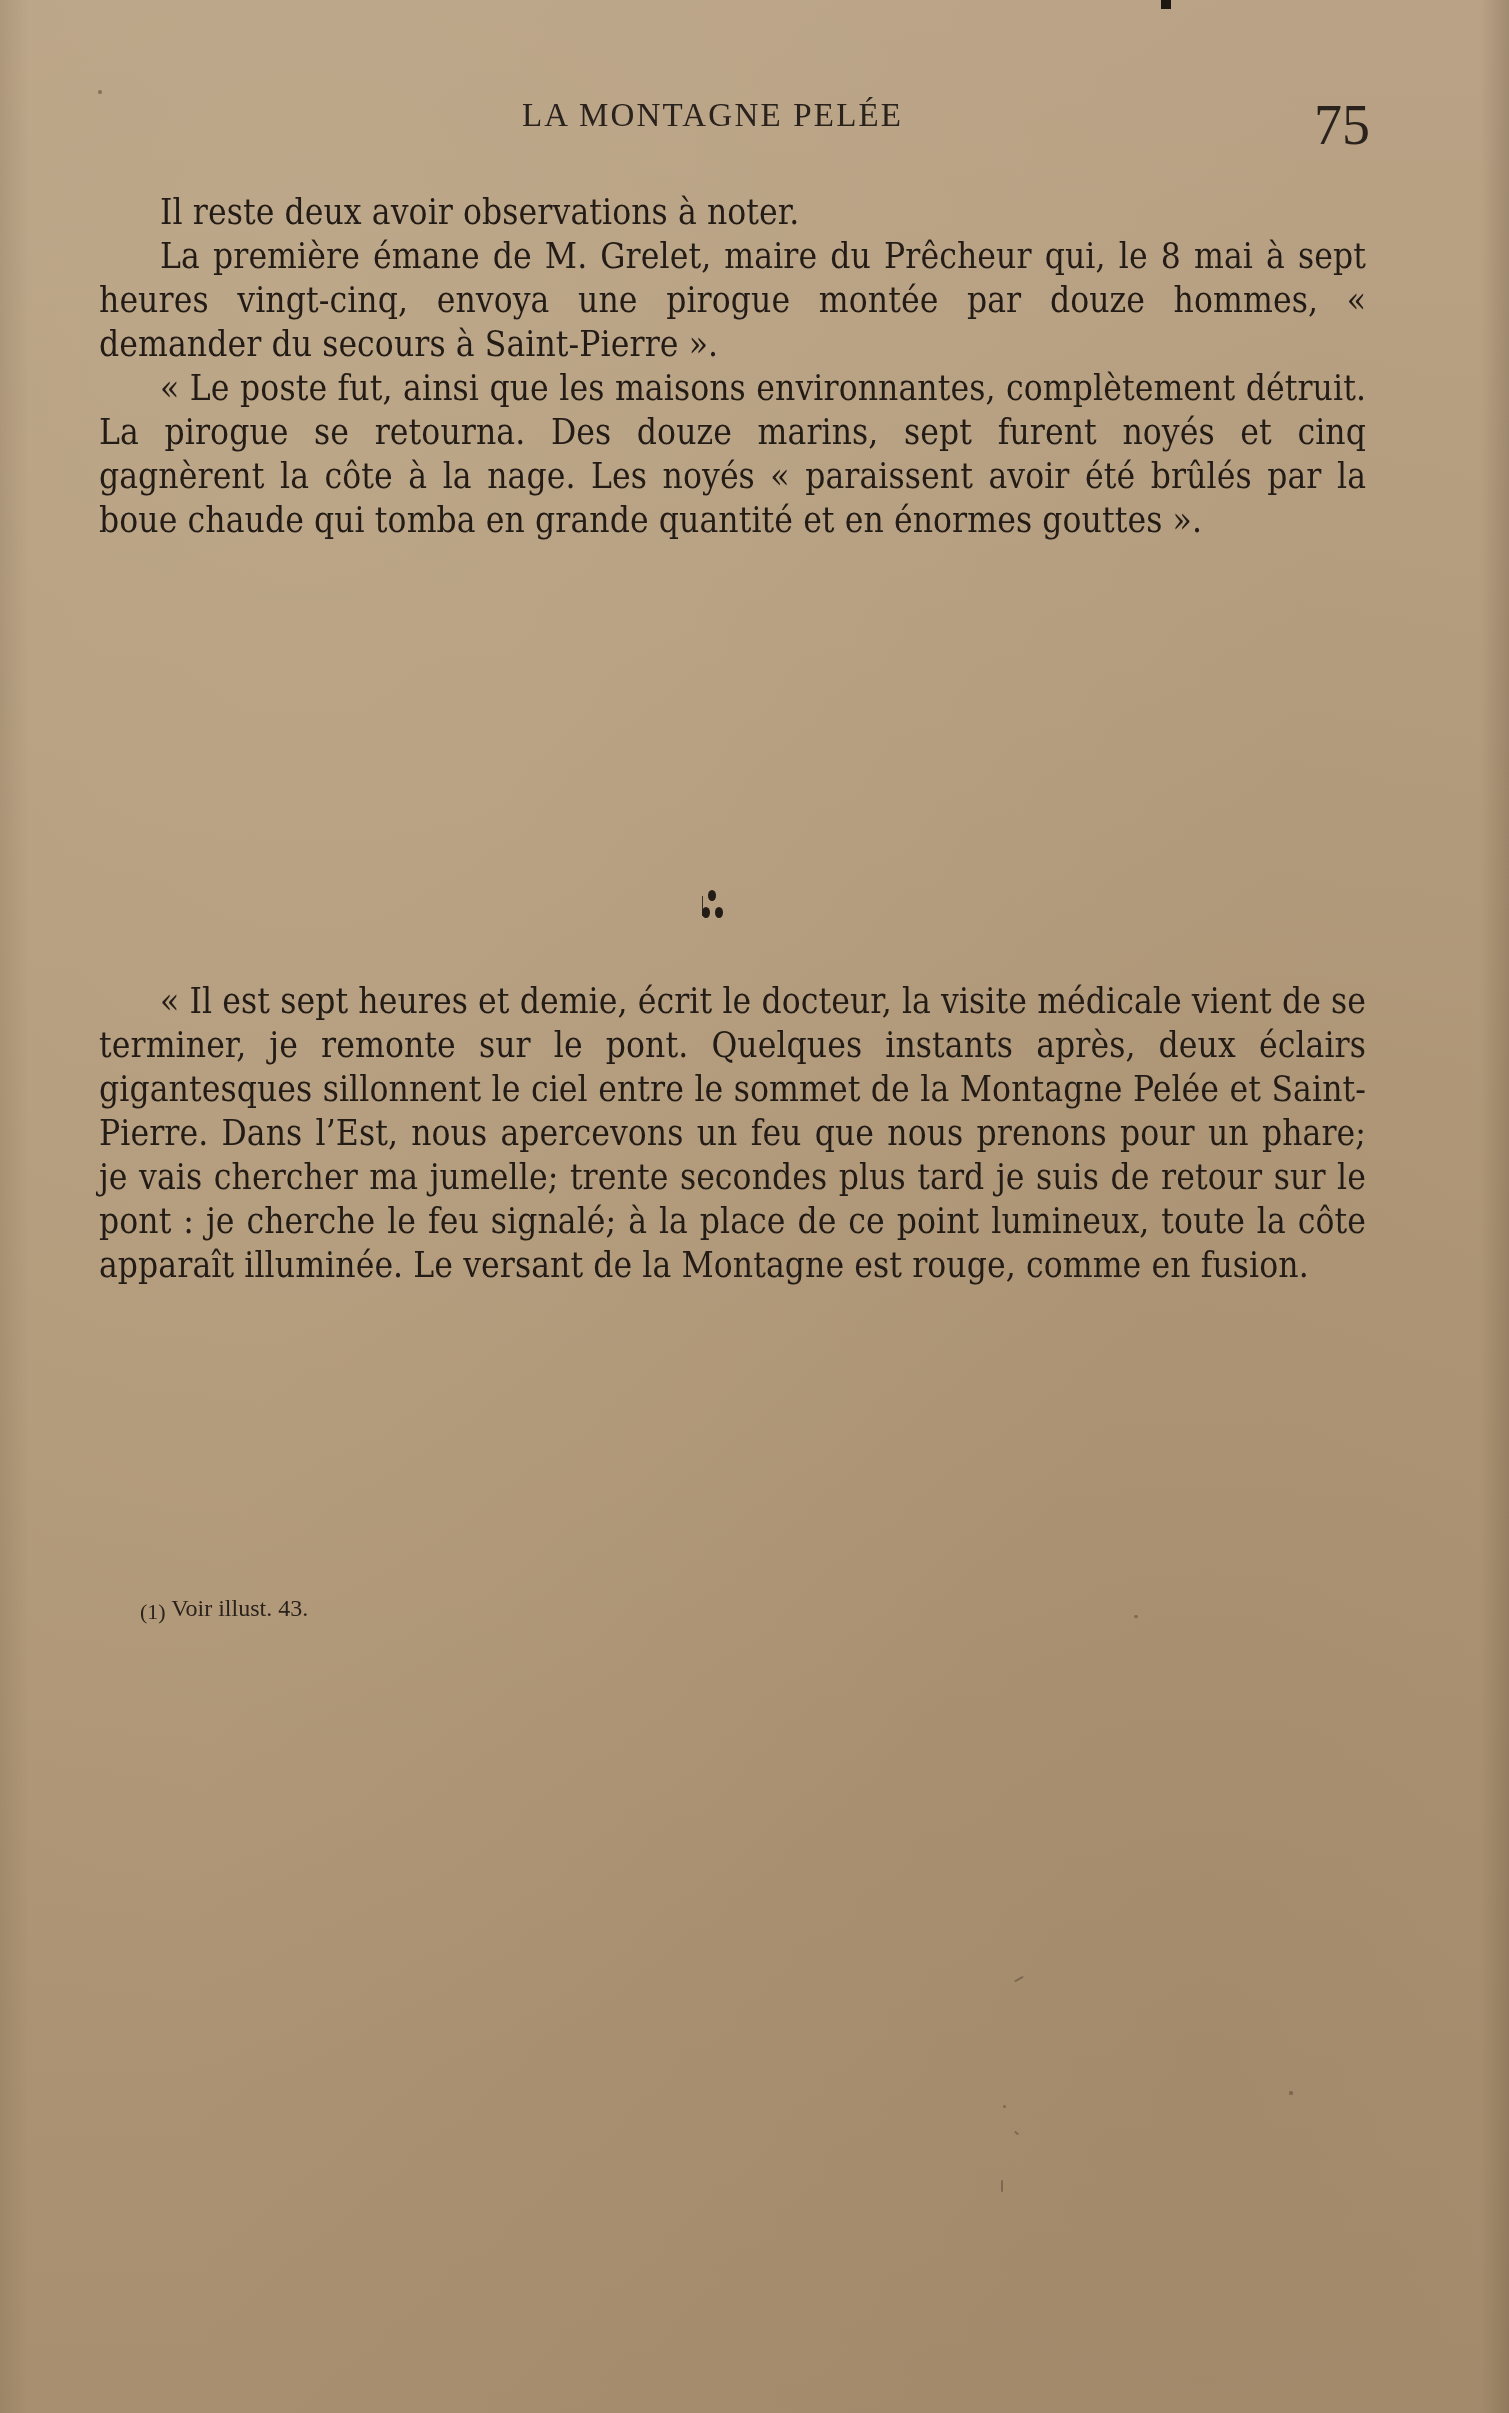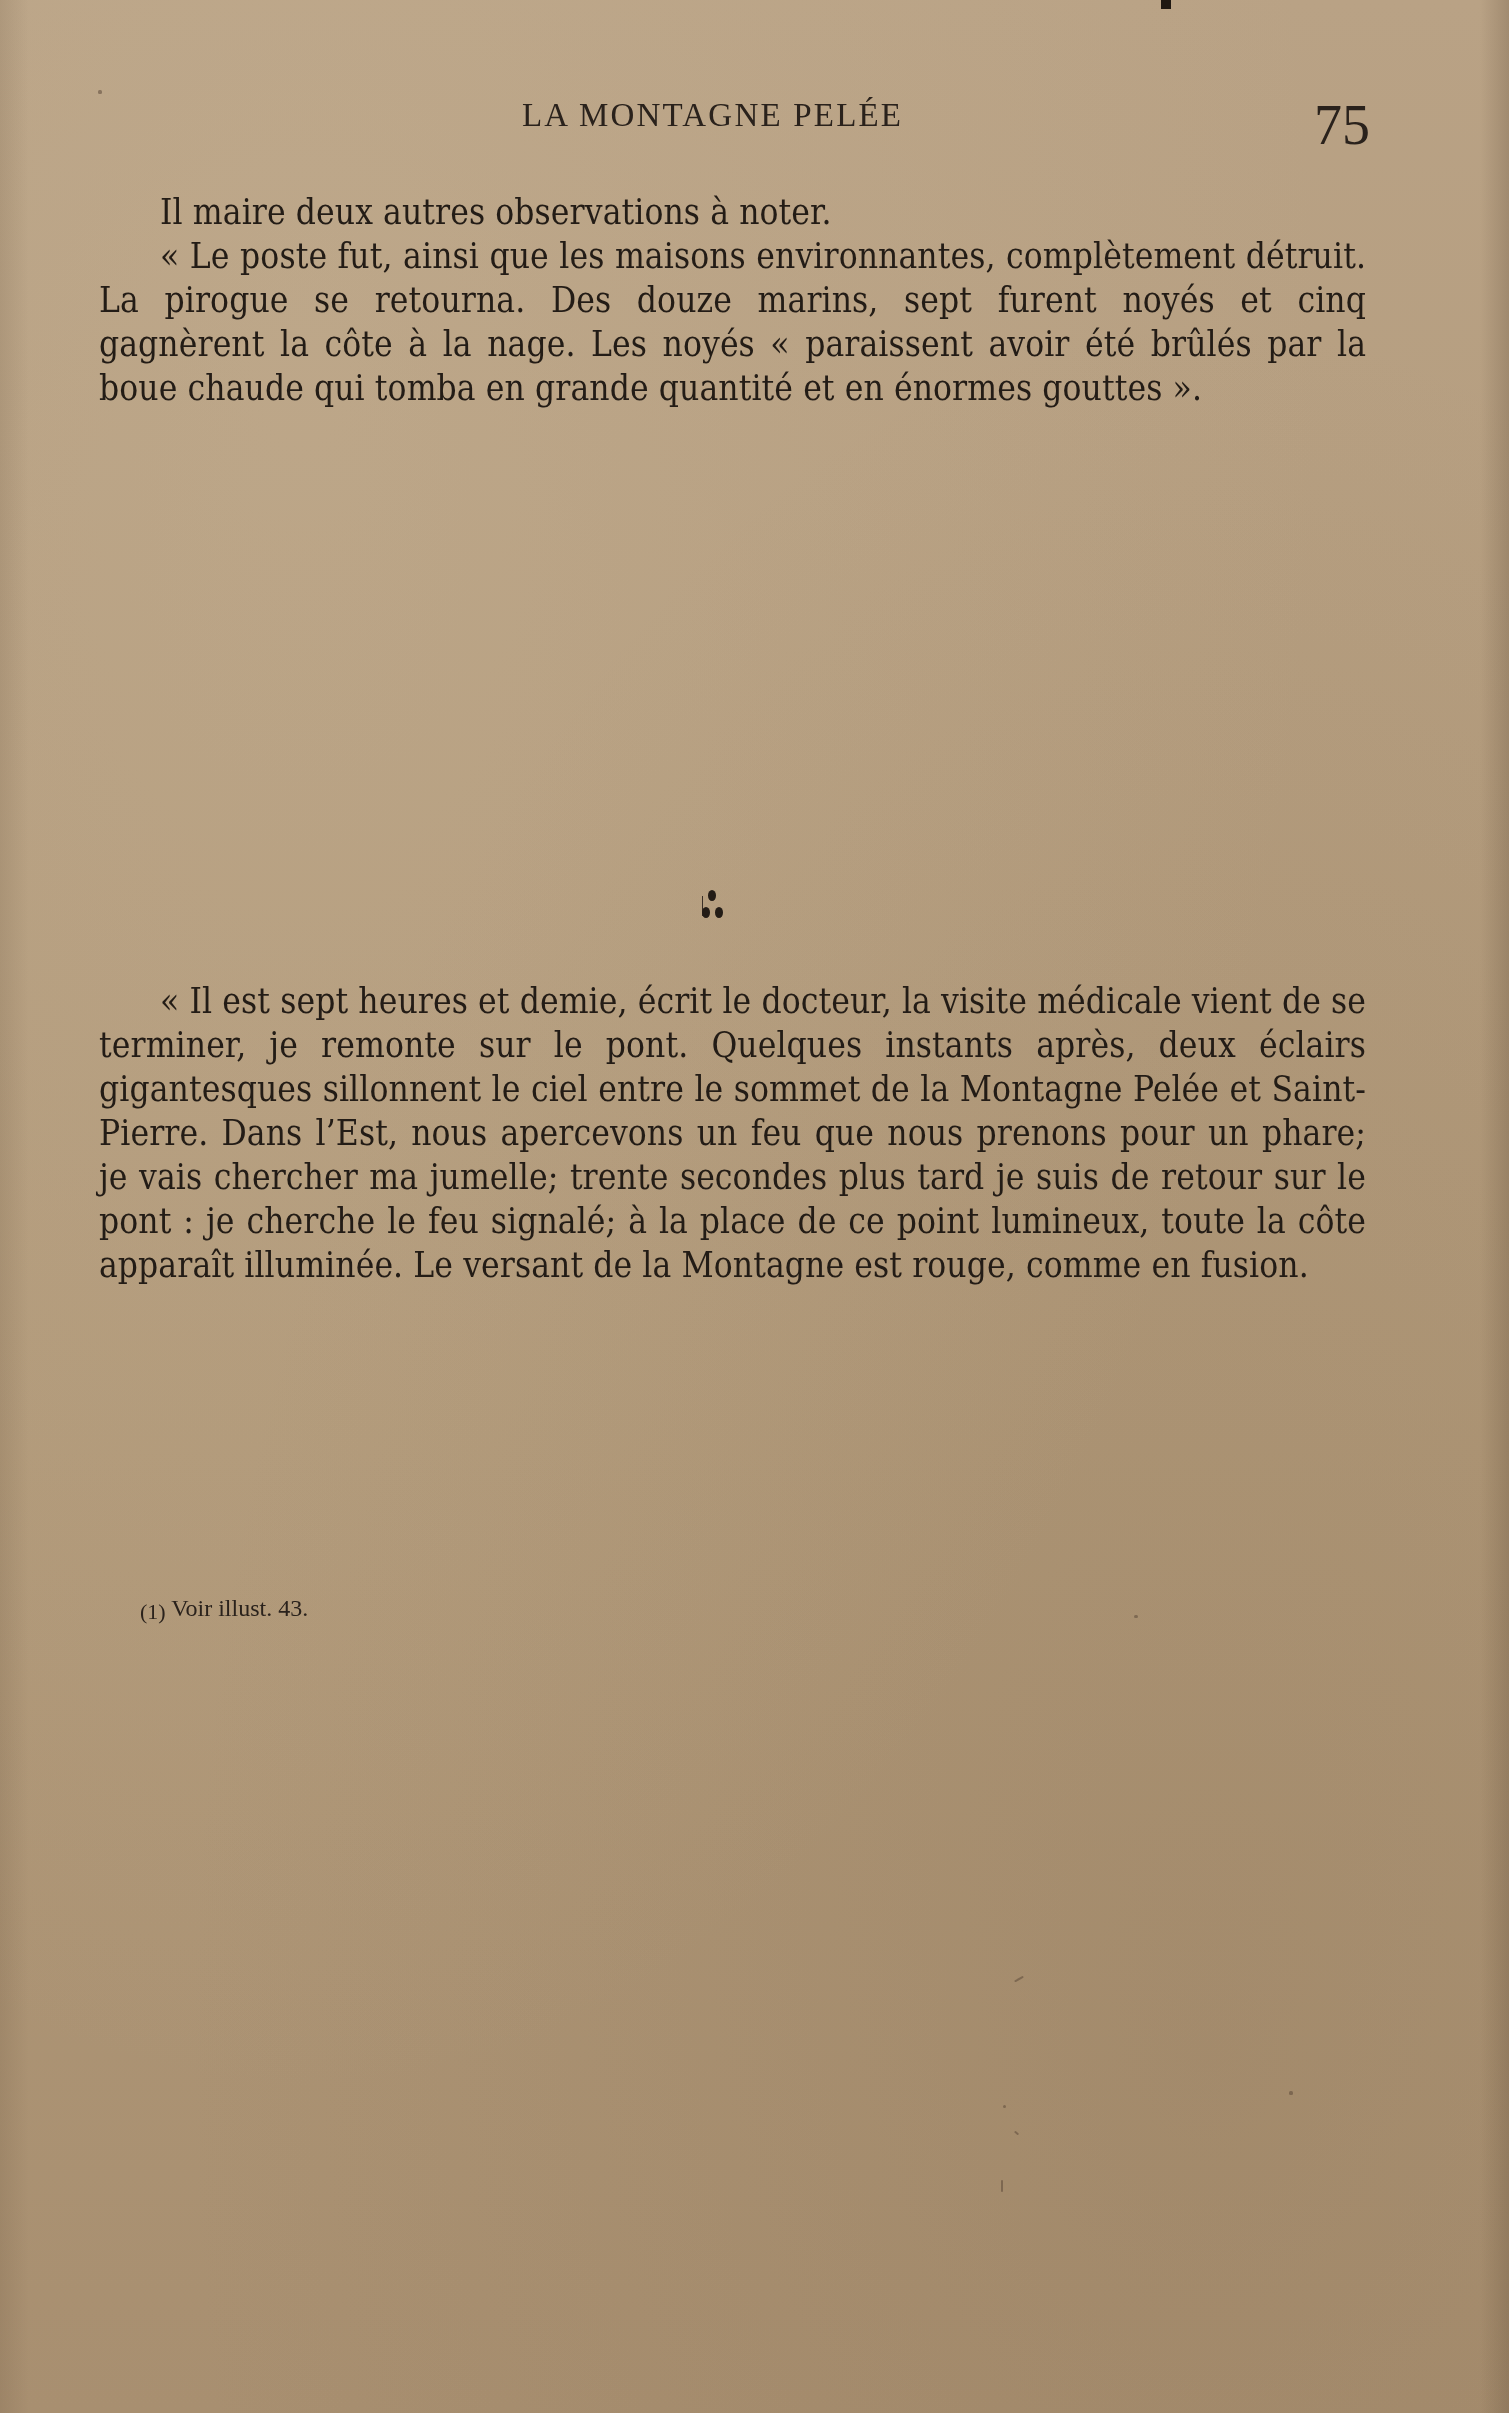--- a/index.html
+++ b/index.html
@@ -144,21 +144,22 @@
   <div class="edge-shade left"></div>
   <div class="edge-shade right"></div>
   <div class="top-mark"></div>
 
   <div class="running-head">
     <span class="running-title">LA MONTAGNE PELÉE</span>
     <span class="page-number">75</span>
   </div>
 
   <div class="body-text">
-    <p class="para last-line-left">Il maire deux autres observations à noter.</p>
+    <p class="para last-line-left">Il reste deux avoir observations à noter.</p>
+    <p class="para last-line-left">La première émane de M. Grelet, maire du Prêcheur  qui, le 8 mai  à sept heures vingt-cinq, envoya une pirogue montée par douze hommes, « demander du secours à Saint-Pierre ».</p>
     <p class="para last-line-left">« Le poste fut, ainsi que les maisons environnantes, complètement détruit. La pirogue se retourna. Des douze marins, sept furent noyés et cinq gagnèrent la côte à la nage. Les noyés « paraissent avoir été brûlés par la boue chaude qui tomba en grande quantité et en énormes gouttes ».</p>
   </div>
 
   <div class="ornament">
     <span class="bar"></span>
     <span class="dot" style="left:10.2px; top:0px;"></span>
     <span class="dot" style="left:4.4px; top:16.7px;"></span>
     <span class="dot" style="left:16.7px; top:16.7px;"></span>
   </div>
 

